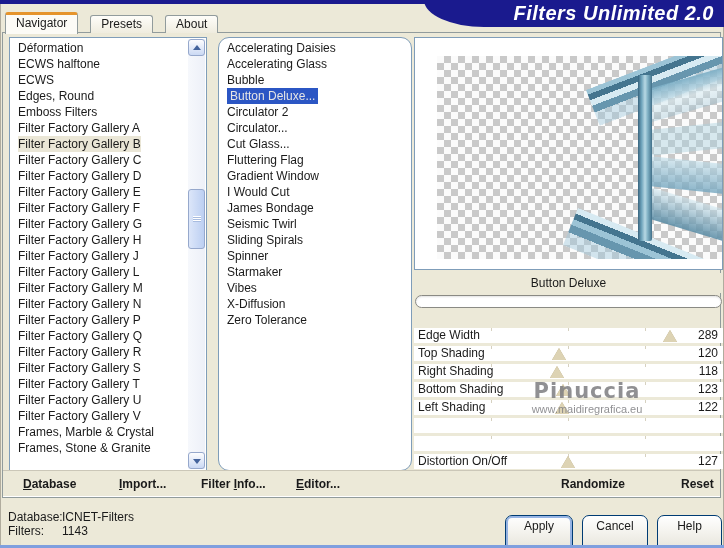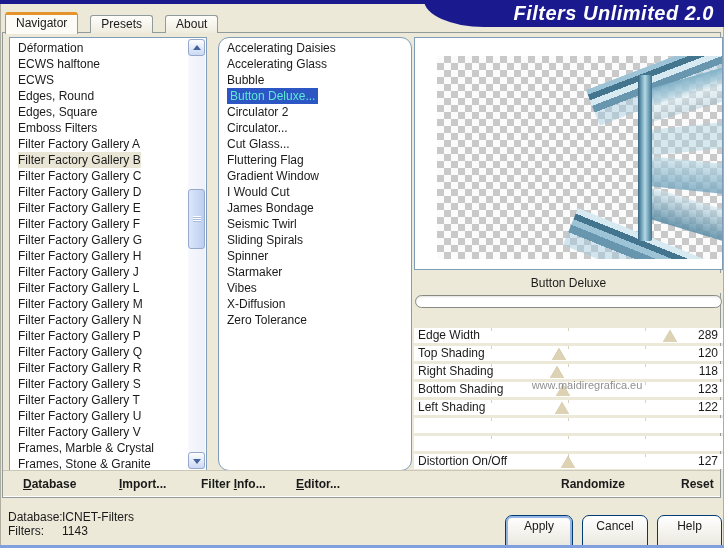--- a/index.html
+++ b/index.html
@@ -23,21 +23,21 @@
     border:1px solid #919b9c;box-sizing:border-box;}
   
   .listbox{position:absolute;background:#fff;border:1px solid #7f9db9;box-sizing:border-box;overflow:hidden;}
   .cat-list{left:6px;top:4px;width:198px;height:434px;}
   .filt-list{left:215px;top:4px;width:194px;height:434px;border-radius:11px;}
   .list-items{position:absolute;left:0;top:2px;right:18px;bottom:0;}
   .filt-list .list-items{right:0;}
   .li{height:16px;line-height:16px;padding-left:8px;white-space:nowrap;}
   .li span{display:inline-block;height:16px;}
   .sel-cat{background:var(--cathl,#eae6d6);}
-  .sel-filter{background:var(--sel,#2b56c4);color:#5eead4;padding:0 3px;}
+  .sel-filter{background:var(--sel,#2b56c4);color:#e5e5e5;padding:0 3px;}
   
   .vsb{position:absolute;top:1px;right:1px;bottom:1px;width:17px;background:linear-gradient(90deg,#f6f8fc,#edf0f8);}
   .sb-btn{position:absolute;left:0;width:17px;height:17px;box-sizing:border-box;border:1px solid #96a8cc;
     border-radius:3px;background:linear-gradient(180deg,#fdfdfe,#cbd9f4);}
   .sb-btn.up{top:0;}.sb-btn.down{bottom:0;}
   .sb-btn::after{content:"";position:absolute;left:4px;width:0;height:0;
     border-left:4px solid transparent;border-right:4px solid transparent;}
   .sb-btn.up::after{top:5px;border-bottom:5px solid #44639c;}
   .sb-btn.down::after{top:6px;border-top:5px solid #44639c;}
   .sb-thumb{position:absolute;left:0;width:17px;top:150px;height:60px;box-sizing:border-box;
@@ -118,21 +118,20 @@
     </div>
 
   <div class="tabpage">
 
     <div class="listbox cat-list">
       <div class="list-items">
           <div class="li"><span>Déformation</span></div>
           <div class="li"><span>ECWS halftone</span></div>
           <div class="li"><span>ECWS</span></div>
           <div class="li"><span>Edges, Round</span></div>
-          <div class="li"><span>Edges, Square</span></div>
           <div class="li"><span>Emboss Filters</span></div>
           <div class="li"><span>Filter Factory Gallery A</span></div>
           <div class="li"><span class="sel-cat">Filter Factory Gallery B</span></div>
           <div class="li"><span>Filter Factory Gallery C</span></div>
           <div class="li"><span>Filter Factory Gallery D</span></div>
           <div class="li"><span>Filter Factory Gallery E</span></div>
           <div class="li"><span>Filter Factory Gallery F</span></div>
           <div class="li"><span>Filter Factory Gallery G</span></div>
           <div class="li"><span>Filter Factory Gallery H</span></div>
           <div class="li"><span>Filter Factory Gallery J</span></div>
@@ -231,20 +230,21 @@
           <span class="sval"></span>
         </div>
         <div class="srow">
           <span class="slab">Distortion On/Off</span>
           <span class="sval">127</span>
           <div class="sthumb" style="left: 49.8039%;"></div>
         </div>
       </div>
 
     <div class="watermark">
+      <div class="wm1">Pinuccia</div>
       <div class="wm2">www.maidiregrafica.eu</div>
     </div>
 
     <div class="toolbar">
       <span class="tool-label tl-database"><u>D</u>atabase</span>
       <span class="tool-label tl-import"><u>I</u>mport...</span>
       <span class="tool-label tl-filterinfo">Filter <u>I</u>nfo...</span>
       <span class="tool-label tl-editor"><u>E</u>ditor...</span>
       <span class="tool-label tl-randomize">Randomize</span>
       <span class="tool-label tl-reset">Reset</span>

